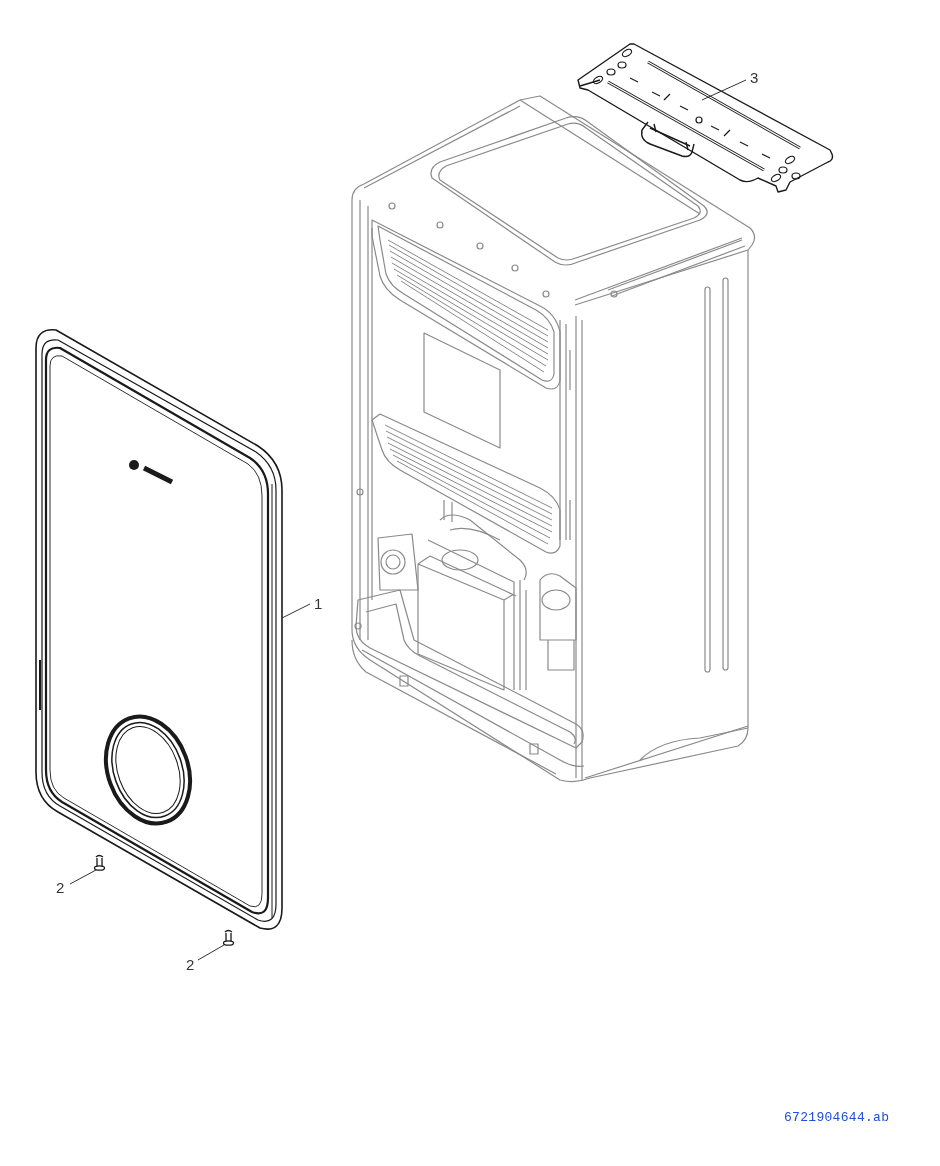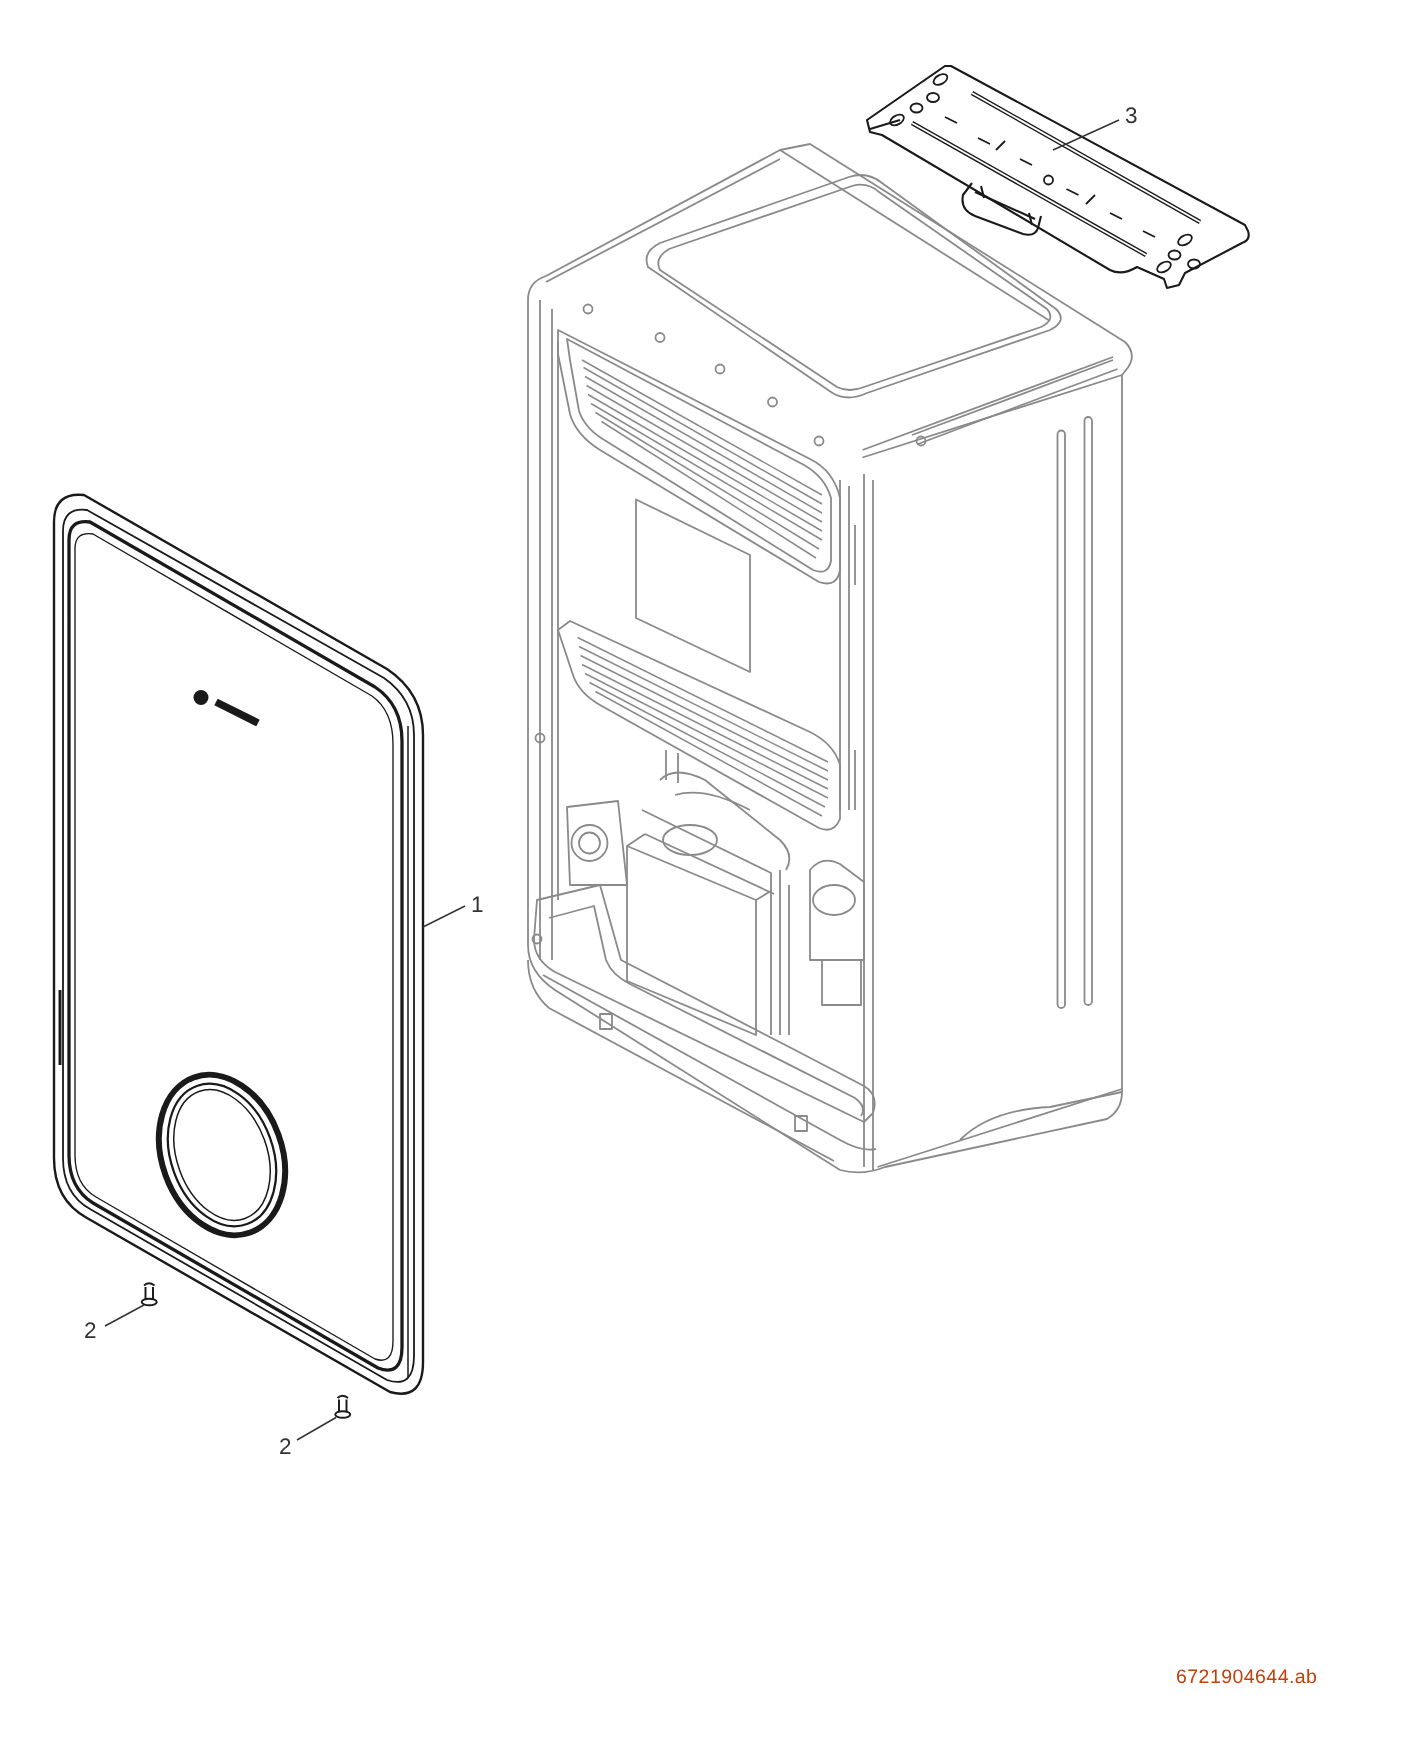--- a/index.html
+++ b/index.html
@@ -1,19 +1,19 @@
 <!DOCTYPE html>
 <html><head>
 <meta charset="utf-8">
 <style>
   html, body { margin:0; padding:0; background:#ffffff; }
   body { width:940px; height:1166px; position:relative; overflow:hidden; font-family:"Liberation Sans", sans-serif; }
   #diagram { position:absolute; left:0; top:0; width:940px; height:1166px; }
   .callout { position:absolute; font-family:"Liberation Sans", sans-serif; font-size:15px; color:#333; line-height:1; }
-  .figure-id { position:absolute; left:784px; top:1110px; font-family:Liberation Sans, sans-serif; font-size:13px; color:#c2410c; letter-spacing:0.3px; }
+  .figure-id { position:absolute; left:784px; top:1110px; font-family:Liberation Mono, monospace; font-size:13px; color:#1d4ed8; letter-spacing:0.3px; }
 </style>
 </head>
 <body>
 
 <div id="diagram">
 <svg width="940" height="1166" viewBox="0 0 940 1166" xmlns="http://www.w3.org/2000/svg">
 
   <g fill="none" stroke="#8a8a8a" stroke-width="1.2" stroke-linejoin="round">
 
     <path d="M352 200 Q352 188 364 184 L520 100 L540 96 L750 228 Q758 236 752 245 L748 250 L748 728 Q748 740 738 746 L590 778 Q575 784 560 780 L370 660 Q352 648 352 630 Z"></path>

